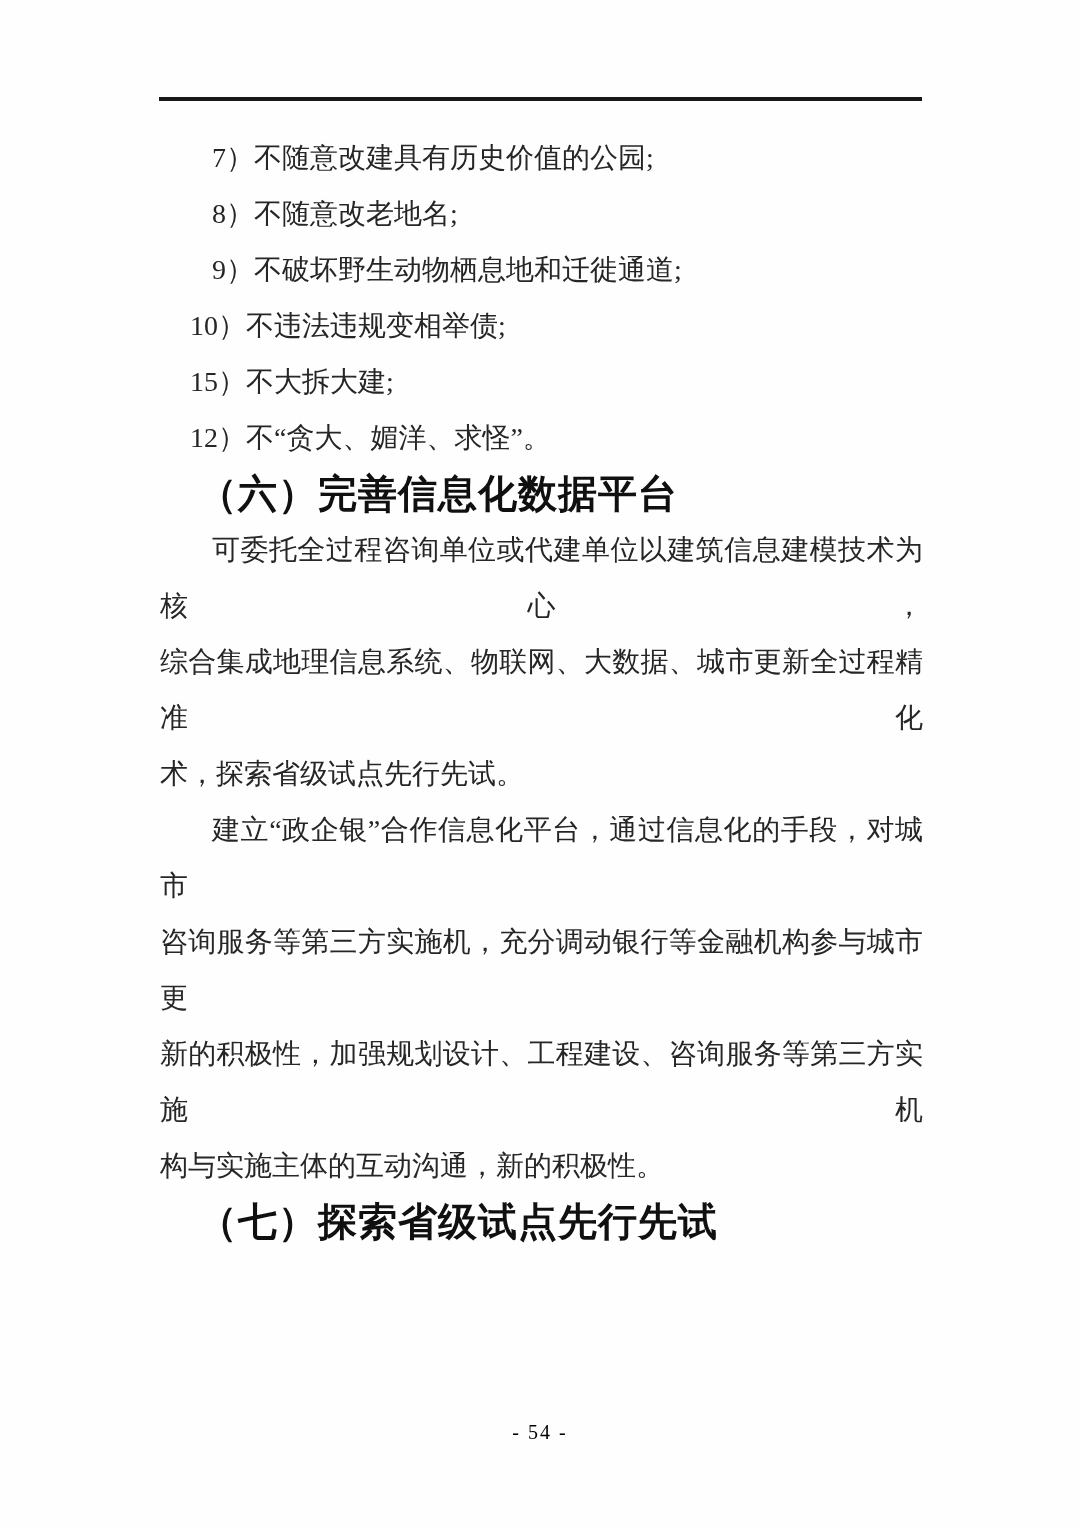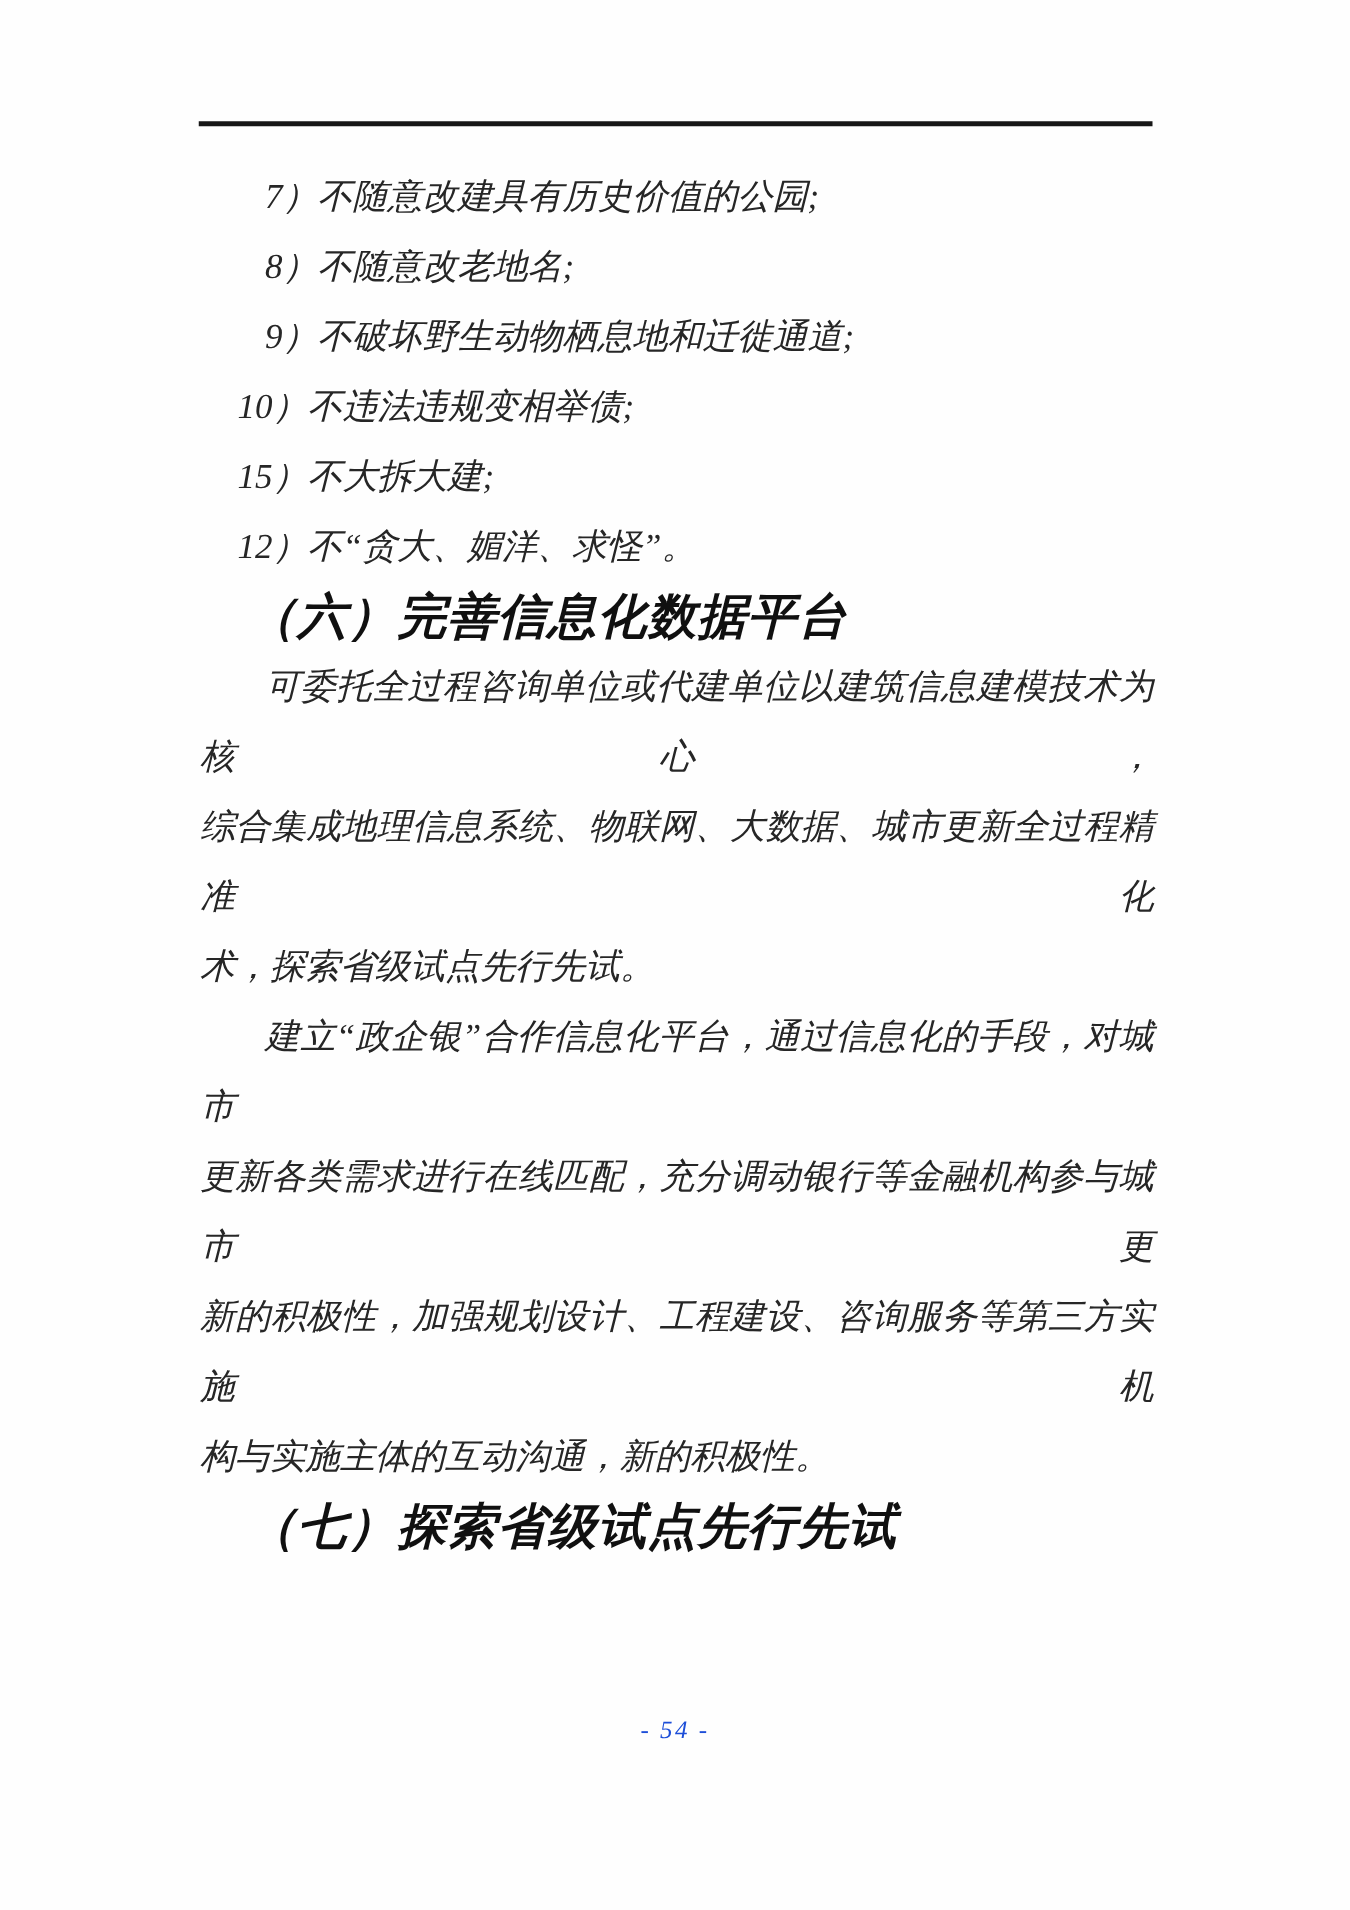--- a/index.html
+++ b/index.html
@@ -8,21 +8,20 @@
     background: #ffffff;
   }
   .page {
     position: relative;
     width: 1080px;
     height: 1528px;
     background: #fefefe;
     font-family: "Liberation Serif", "DejaVu Serif", serif;
     color: #262626;
     overflow: hidden;
-    font-style: italic;
   }
   .rule {
     position: absolute;
     left: 159px;
     top: 97px;
     width: 763px;
     height: 4px;
     background: #171717;
   }
   .content {
@@ -50,25 +49,25 @@
   .ln.just {
     text-align-last: justify;
   }
   .ln.first {
     text-indent: 52px;
   }
   .pageno {
     position: absolute;
     left: 0;
     right: 0;
-    top: 1370px;
+    top: 1418px;
     text-align: center;
     font-size: 20px;
     line-height: 28px;
-    color: #1d4ed8;
+    color: #000000;
     letter-spacing: 2px;
   }
 </style>
 </head>
 <body>
 
 <div class="page">
 
   <div class="rule"></div>
 
@@ -84,21 +83,21 @@
     <h2 class="h">（六）完善信息化数据平台</h2>
 
     <div>
       <div class="ln first just">可委托全过程咨询单位或代建单位以建筑信息建模技术为核心，</div>
       <div class="ln just">综合集成地理信息系统、物联网、大数据、城市更新全过程精准化</div>
       <div class="ln">术，探索省级试点先行先试。</div>
     </div>
 
     <div>
       <div class="ln first just">建立“政企银”合作信息化平台，通过信息化的手段，对城市</div>
-      <div class="ln just">更新各类需求进行在线匹配，充分调动银行等金融机构参与城市更</div>
+      <div class="ln just">咨询服务等第三方实施机，充分调动银行等金融机构参与城市更</div>
       <div class="ln just">新的积极性，加强规划设计、工程建设、咨询服务等第三方实施机</div>
       <div class="ln">构与实施主体的互动沟通，新的积极性。</div>
     </div>
 
 
     <h2 class="h">（七）探索省级试点先行先试</h2>
 
   </div>
 
   <div class="pageno">- 54 -</div>

